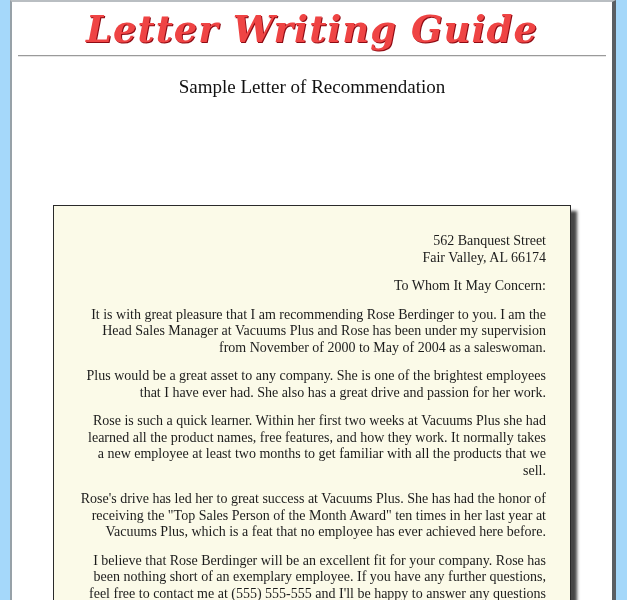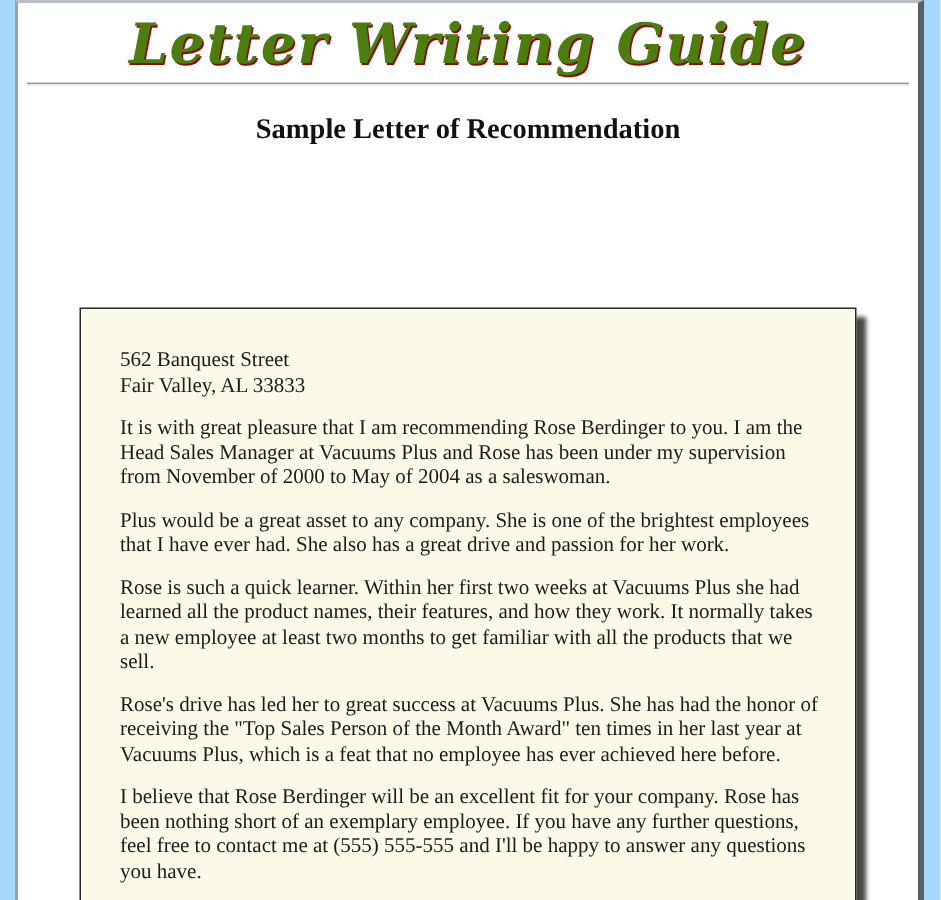--- a/index.html
+++ b/index.html
@@ -25,88 +25,91 @@
     border-bottom: none;
   }
   .site-title {
     margin: 4px 0 0 0;
     text-align: center;
     font-family: "DejaVu Serif", serif;
     font-style: italic;
     font-weight: bold;
     font-size: 37px;
     line-height: 1.25;
-    color: #4d7c0f;
+    color: #ef4444;
     letter-spacing: 1px;
     text-shadow: 1px 1px 0 #8e0a13;
   }
   .header-divider {
     margin: 3px 6px 0 6px;
     border: none;
     border-top: 1px solid #9a9a9a;
     border-bottom: 1px solid #e6e6e6;
     height: 0;
   }
   .page-heading {
     margin: 19px 0 0 0;
     text-align: center;
     font-family: "Liberation Serif", serif;
-    font-weight: bold;
+    font-weight: normal;
     font-size: 19px;
     color: #111111;
   }
   
   .letter-paper {
     position: absolute;
     left: 41px;           
     top: 203px;
     width: 466px;         
     height: 420px;        
     background: #fbfae8;
     border: 1px solid #2a2a2a;
     box-shadow: 6px 6px 3px #474747;
     padding: 27px 24px 0 26px;
     font-family: "Liberation Serif", serif;
     font-size: 14px;
     line-height: 1.18;
     color: #1c1c1c;
   }
-  .letter-block { margin: 0 0 12px 0; }
+  .letter-block { margin: 0 0 12px 0; text-align: right; }
   .letter-block p { margin: 0; }
 </style>
 </head>
 <body>
 
 <div class="page">
 
   <h1 class="site-title">Letter Writing Guide</h1>
 
   <hr class="header-divider">
 
   <h2 class="page-heading">Sample Letter of Recommendation</h2>
 
   <div class="letter-paper">
 
     <div class="letter-block">
       <p>562 Banquest Street</p>
-      <p>Fair Valley, AL 33833</p>
+      <p>Fair Valley, AL 66174</p>
     </div>
 
 
+    <div class="letter-block">
+      <p>To Whom It May Concern:</p>
+    </div>
 
     <div class="letter-block">
       <p>It is with great pleasure that I am recommending Rose Berdinger to you. I am the Head Sales Manager at Vacuums Plus and Rose has been under my supervision from November of 2000 to May of 2004 as a saleswoman.</p>
     </div>
 
     <div class="letter-block">
       <p>Plus would be a great asset to any company. She is one of the brightest employees that I have ever had. She also has a great drive and passion for her work.</p>
     </div>
 
     <div class="letter-block">
-      <p>Rose is such a quick learner. Within her first two weeks at Vacuums Plus she had learned all the product names, their features, and how they work. It normally takes a new employee at least two months to get familiar with all the products that we sell.</p>
+      <p>Rose is such a quick learner. Within her first two weeks at Vacuums Plus she had learned all the product names, free features, and how they work. It normally takes a new employee at least two months to get familiar with all the products that we sell.</p>
     </div>
 
     <div class="letter-block">
       <p>Rose's drive has led her to great success at Vacuums Plus. She has had the honor of receiving the "Top Sales Person of the Month Award" ten times in her last year at Vacuums Plus, which is a feat that no employee has ever achieved here before.</p>
     </div>
 
     <div class="letter-block">
       <p>I believe that Rose Berdinger will be an excellent fit for your company. Rose has been nothing short of an exemplary employee. If you have any further questions, feel free to contact me at (555) 555-555 and I'll be happy to answer any questions you have.</p>
     </div>
 

